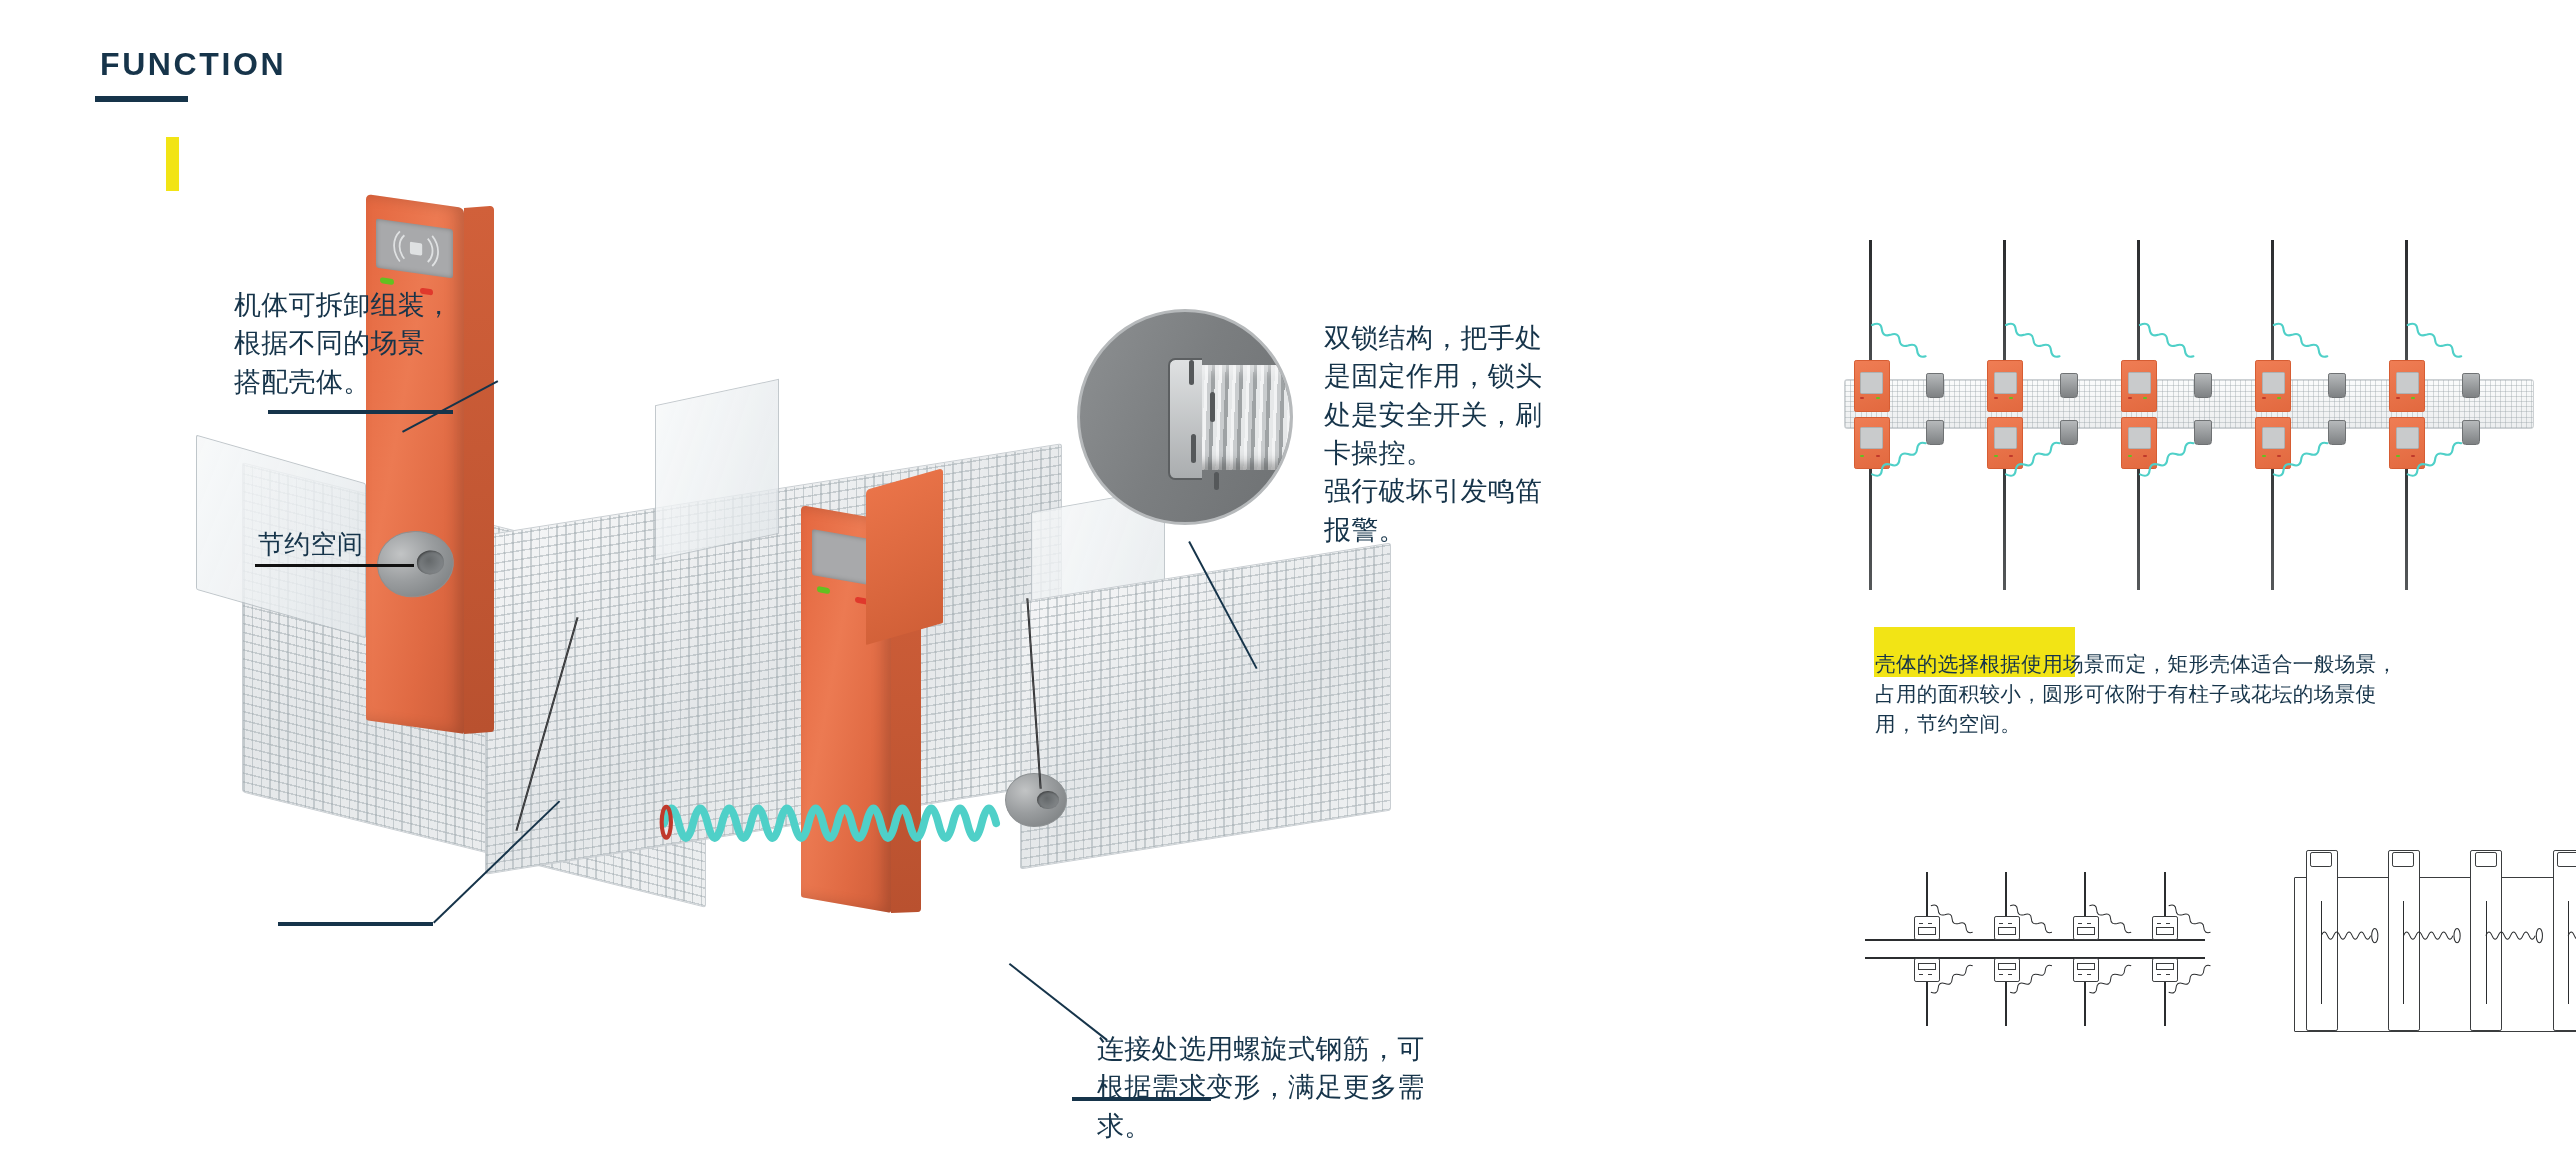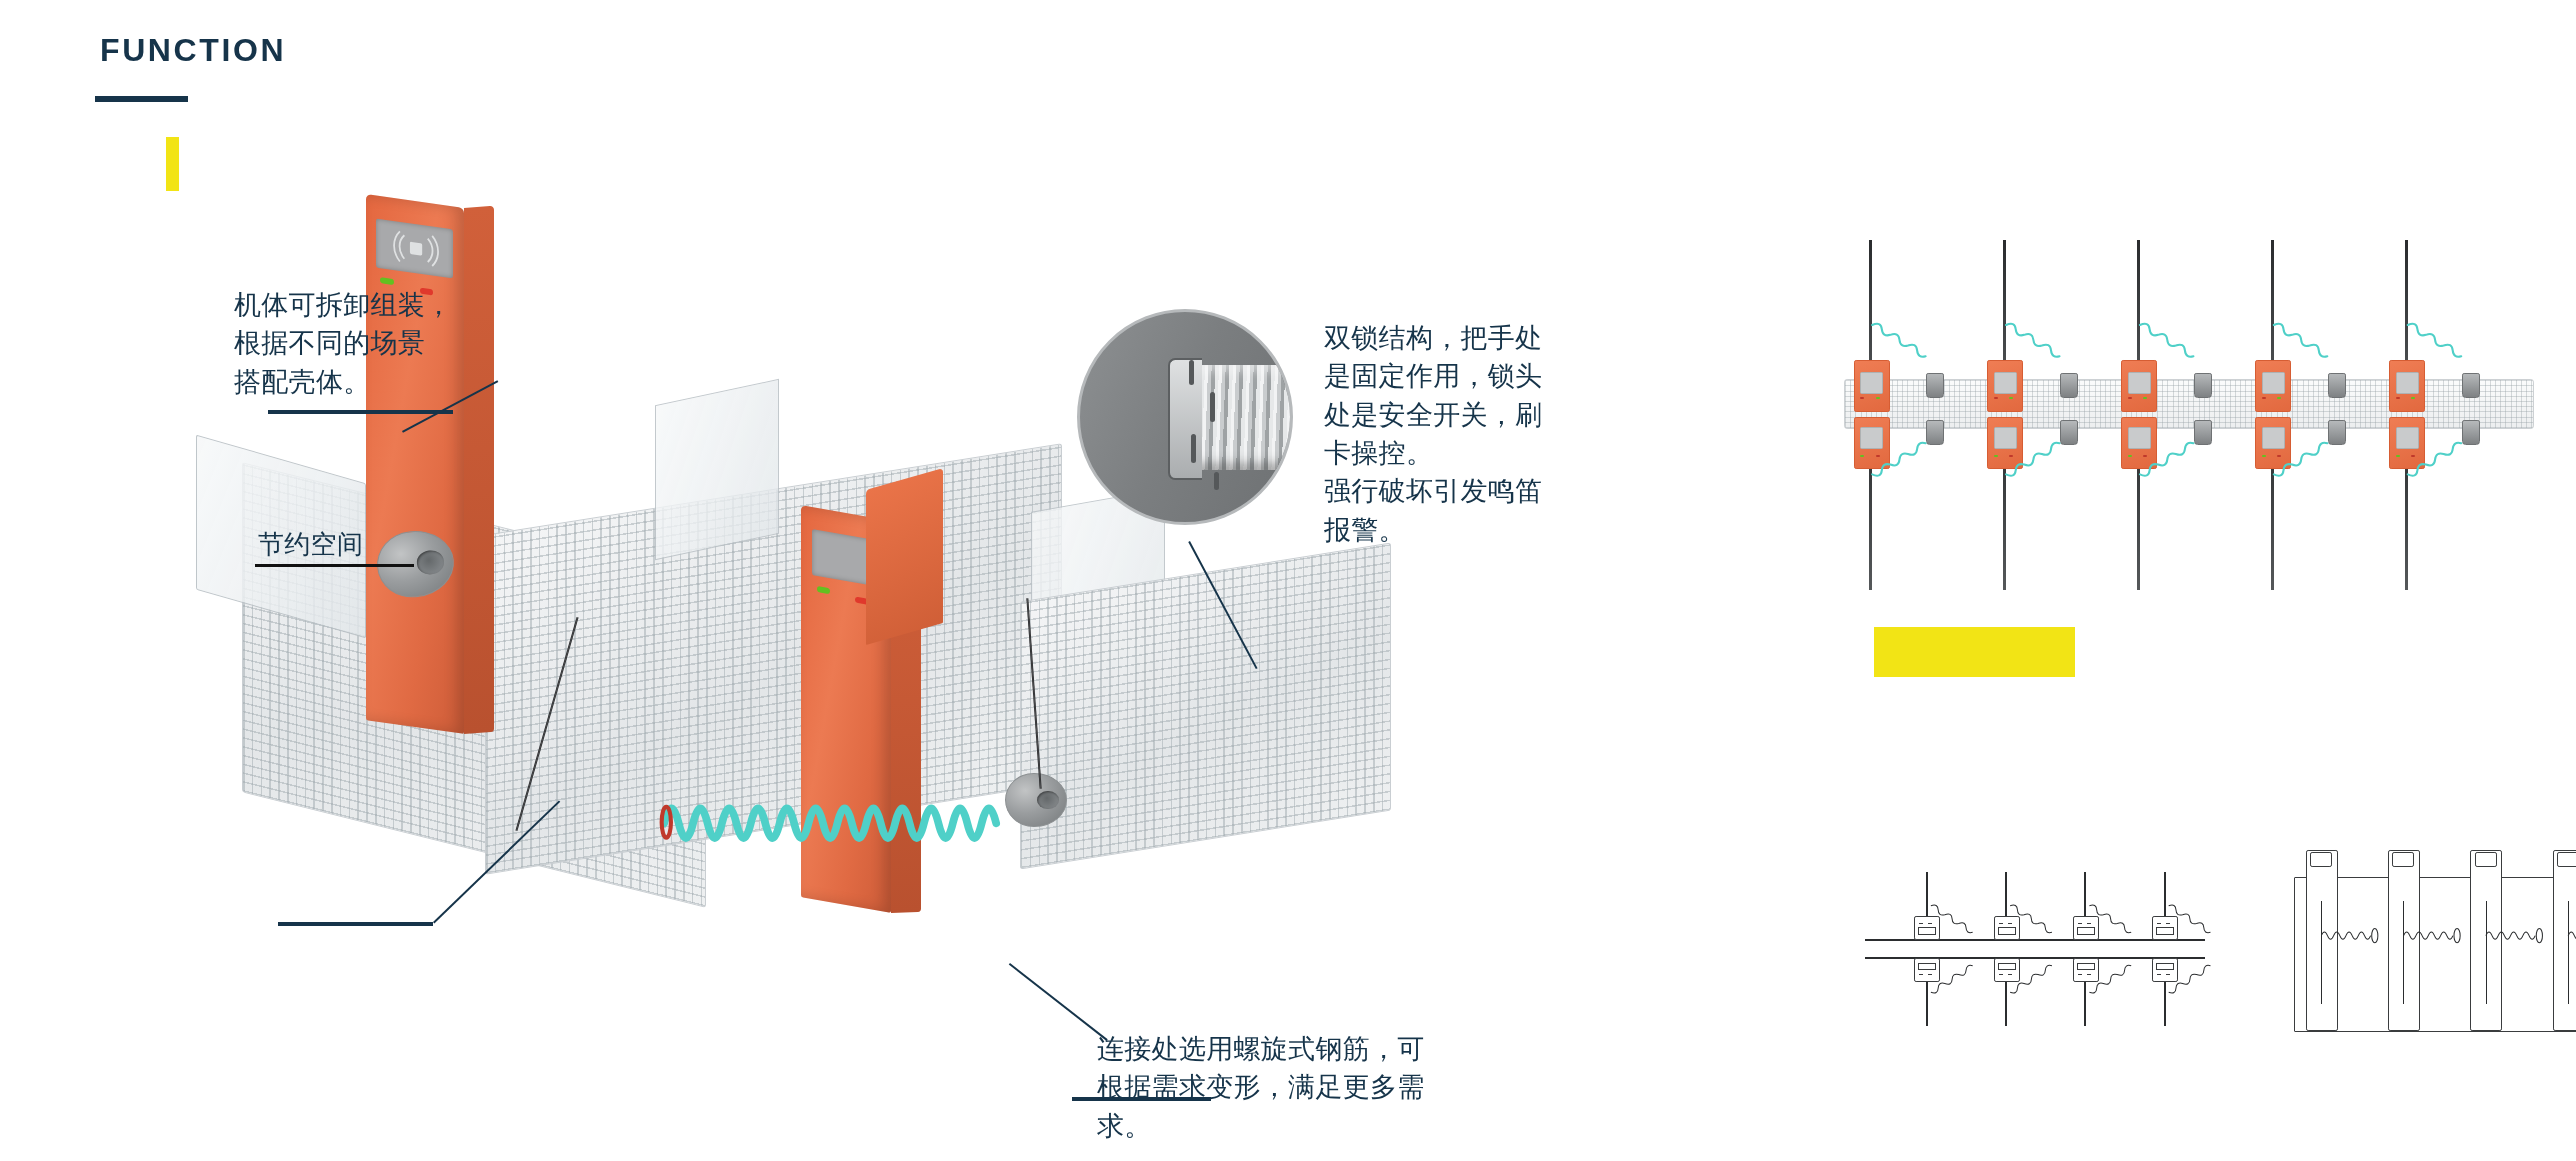--- a/index.html
+++ b/index.html
@@ -6,21 +6,21 @@
   html, body {
     width: 3200px; height: 1161px;
     background: #ffffff;
     font-family: "Liberation Sans", "DejaVu Sans", sans-serif;
     overflow: hidden;
   }
   .board { position: relative; width: 3200px; height: 1161px; background: #fff; }
 
   
   .hdr { position: absolute; color: #16344a; font-weight: 600; letter-spacing: 2.6px; font-size: 32px; }
-  .hdr-left  { left: 100px; top: 32px; }
+  .hdr-left  { left: 100px; top: 46px; }
   .hdr-rule { position: absolute; height: 5.7px; background: #16344a; }
   .rule-left  { left: 95px; top: 96px; width: 93px; }
 
   .yellow-tick { position: absolute; left: 166px; top: 137px; width: 13.4px; height: 54px; background: #f2e415; }
 
   
   .ann { position: absolute; color: #16344a; font-size: 27px; line-height: 1.42; letter-spacing: 0.3px; white-space: pre-line; }
   .ann-rule { position: absolute; height: 3.6px; background: #16344a; }
 
   #ann-body     { left: 234px; top: 286px; width: 222px; }
@@ -353,20 +353,23 @@
           <path d="M54 560 q10 16 20 4 q10 -12 20 0 q10 14 20 2 q10 -12 20 0 q10 14 20 2 q10 -12 20 0" transform="rotate(-34 54 560)"></path>
           <path d="M314 560 q10 16 20 4 q10 -12 20 0 q10 14 20 2 q10 -12 20 0 q10 14 20 2 q10 -12 20 0" transform="rotate(-34 314 560)"></path>
           <path d="M574 560 q10 16 20 4 q10 -12 20 0 q10 14 20 2 q10 -12 20 0 q10 14 20 2 q10 -12 20 0" transform="rotate(-34 574 560)"></path>
           <path d="M834 560 q10 16 20 4 q10 -12 20 0 q10 14 20 2 q10 -12 20 0 q10 14 20 2 q10 -12 20 0" transform="rotate(-34 834 560)"></path>
           <path d="M1094 560 q10 16 20 4 q10 -12 20 0 q10 14 20 2 q10 -12 20 0 q10 14 20 2 q10 -12 20 0" transform="rotate(-34 1094 560)"></path>
         </g>
       </svg>
     </div>
 
     <div class="hl-yellow" style="left:40px; top:457px; width:201px; height:50px;"></div>
+    <div id="desc-text">壳体的选择根据使用场景而定，矩形壳体适合一般场景，
+占用的面积较小，圆形可依附于有柱子或花坛的场景使
+用，节约空间。</div>
 
     <div class="tech" style="left:31px; top:675px; width:350px; height:206px;">
       <div class="tl" style="left:0;   top:94px; width:340px; height:1.5px;"></div>
       <div class="tl" style="left:0;   top:112px; width:340px; height:1.5px;"></div>
 
       <div class="tl" style="left:61px; top:27px;  width:1.5px; height:68px;"></div>
       <div class="tl" style="left:140px; top:27px;  width:1.5px; height:68px;"></div>
       <div class="tl" style="left:219px; top:27px;  width:1.5px; height:68px;"></div>
       <div class="tl" style="left:299px; top:27px;  width:1.5px; height:68px;"></div>
 

